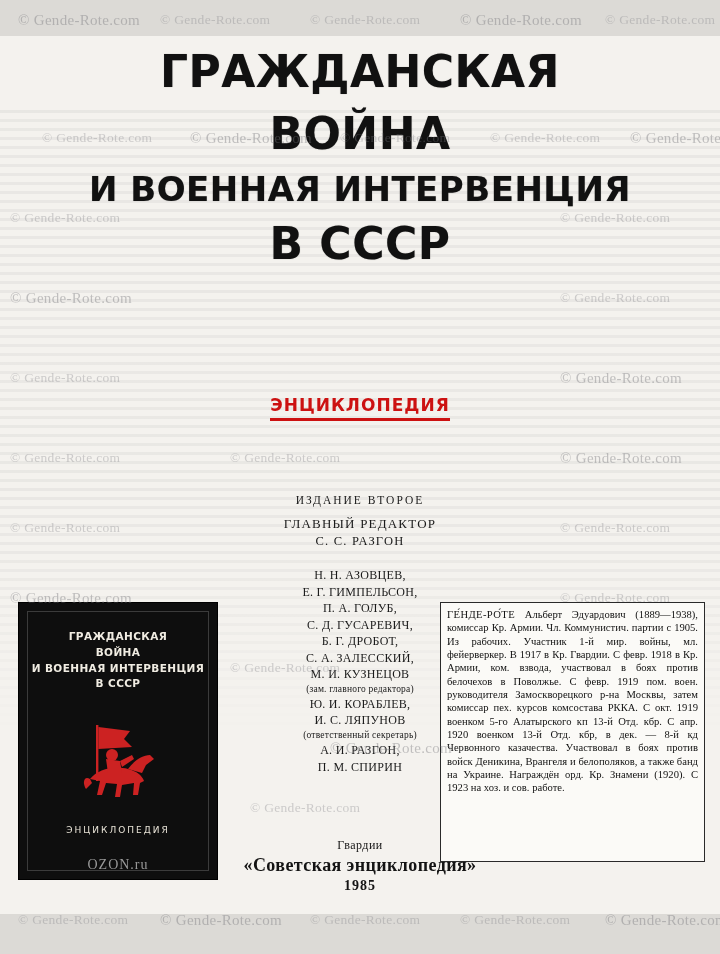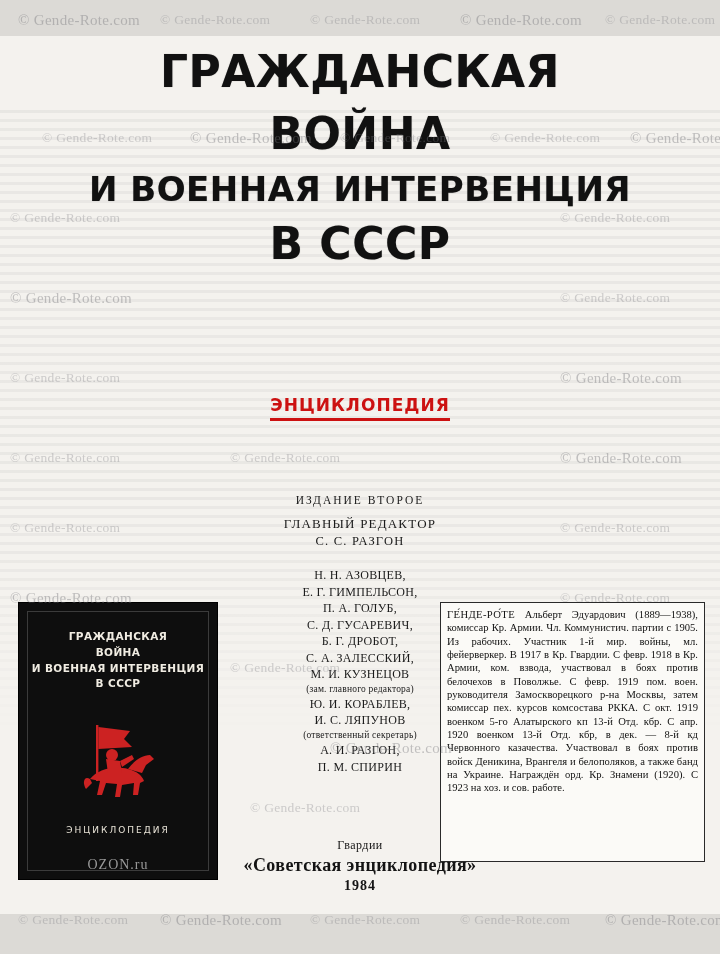--- a/index.html
+++ b/index.html
@@ -310,21 +310,21 @@
       <div>И. С. ЛЯПУНОВ</div>
       <div class="note">(ответственный секретарь)</div>
       <div>А. И. РАЗГОН,</div>
       <div>П. М. СПИРИН</div>
     </div>
   </div>
 
   <div class="publisher">
     <div class="city">Гвардии</div>
     <div class="house">«Советская энциклопедия»</div>
-    <div class="year">1984</div>
+    <div class="year">1985</div>
   </div>
 
   <div class="cover">
     <div class="cover-inner"></div>
     <div class="cover-title">
       <div>ГРАЖДАНСКАЯ</div>
       <div>ВОЙНА</div>
       <div>И ВОЕННАЯ ИНТЕРВЕНЦИЯ</div>
       <div>В СССР</div>
     </div>

